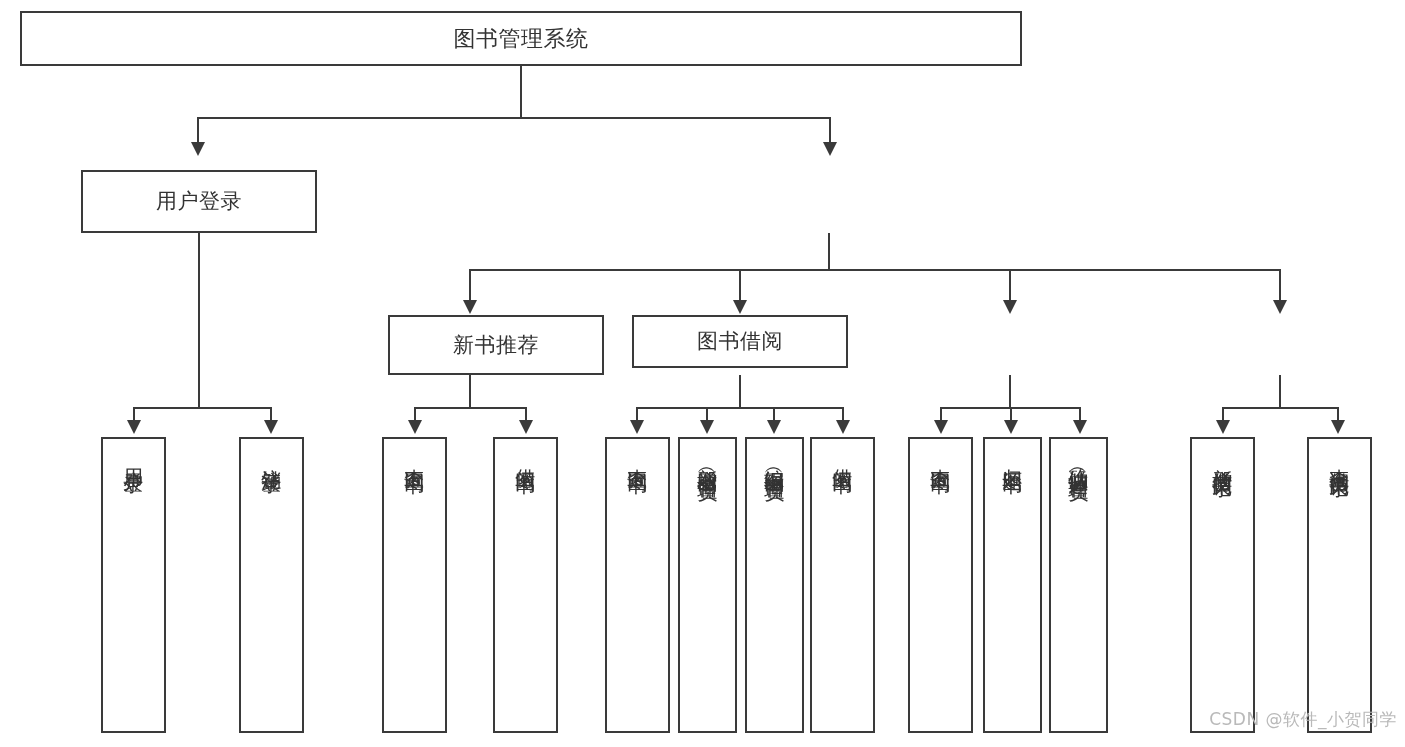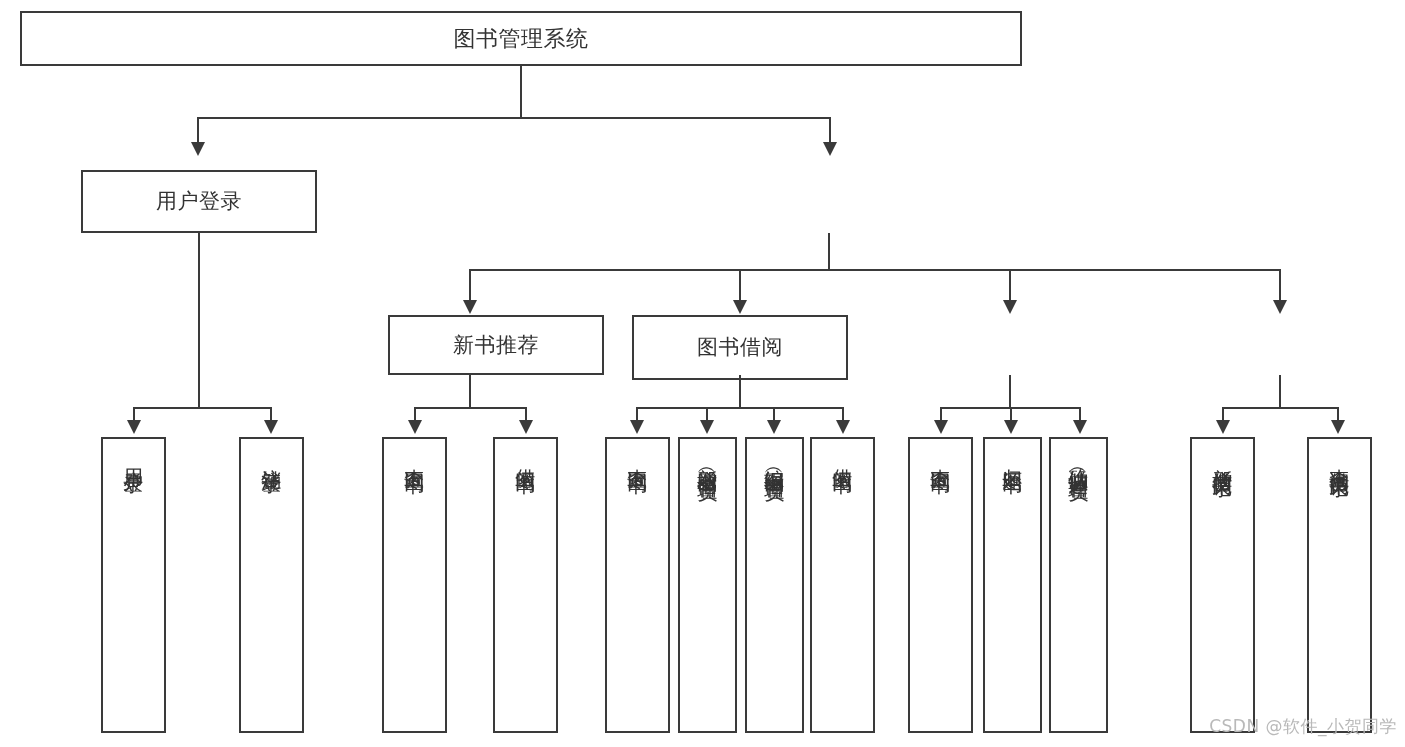--- a/index.html
+++ b/index.html
@@ -68,21 +68,21 @@
     height: 0;
     border-left: 7px solid transparent;
     border-right: 7px solid transparent;
     border-top: 14px solid #3a3a3a;
   }
 
   
   #watermark {
     position: absolute;
     right: 8px;
-    bottom: 9px;
+    bottom: 16px;
     font-size: 17px;
     color: #b9b9b9;
     white-space: nowrap;
     letter-spacing: 0.5px;
     font-family: "DejaVu Sans", "Liberation Sans", sans-serif;
   }
 </style>
 </head>
 <body>
 
@@ -118,21 +118,21 @@
   <div class="conn v" style="left:739px; top:269px; width:2px; height:33px;"></div>
   <div class="arrow" style="left:733px; top:300px;"></div>
   <div class="conn v" style="left:1009px; top:269px; width:2px; height:33px;"></div>
   <div class="arrow" style="left:1003px; top:300px;"></div>
   <div class="conn v" style="left:1279px; top:269px; width:2px; height:33px;"></div>
   <div class="arrow" style="left:1273px; top:300px;"></div>
 
   <div class="node lvl3" style="left:362px; top:315px; width:216px; height:60px;margin-left:26px;">
     <span class="label">新书推荐</span>
   </div>
-  <div class="node lvl3" style="left:632px; top:315px; width:216px; height:65px;">
+  <div class="node lvl3" style="left:632px; top:315px; width:216px; height:53px;">
     <span class="label">图书借阅</span>
   </div>
 
   <div class="conn v" style="left:469px; top:375px; width:2px; height:34px;"></div>
   <div class="conn h" style="left:414px; top:407px; width:113px; height:2px;"></div>
   <div class="conn v" style="left:414px; top:407px; width:2px; height:14px;"></div>
   <div class="arrow" style="left:408px; top:420px;"></div>
   <div class="conn v" style="left:525px; top:407px; width:2px; height:14px;"></div>
   <div class="arrow" style="left:519px; top:420px;"></div>
 

